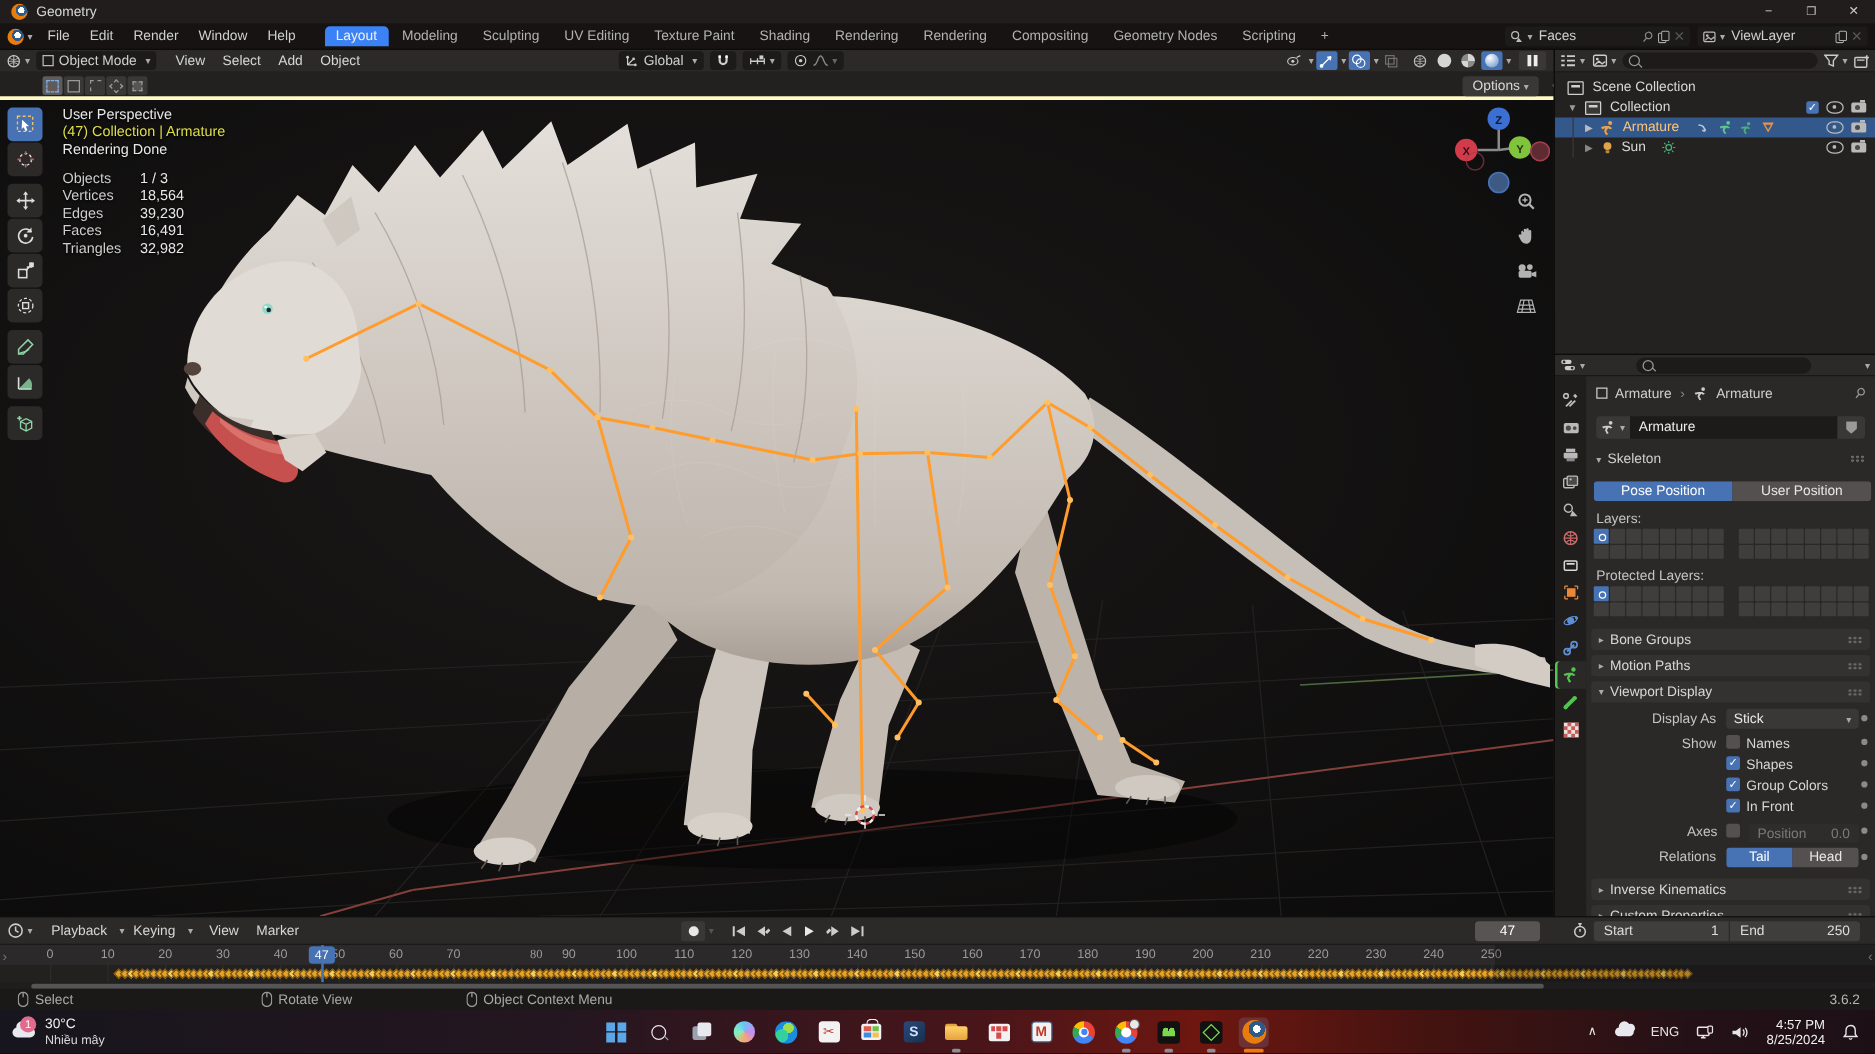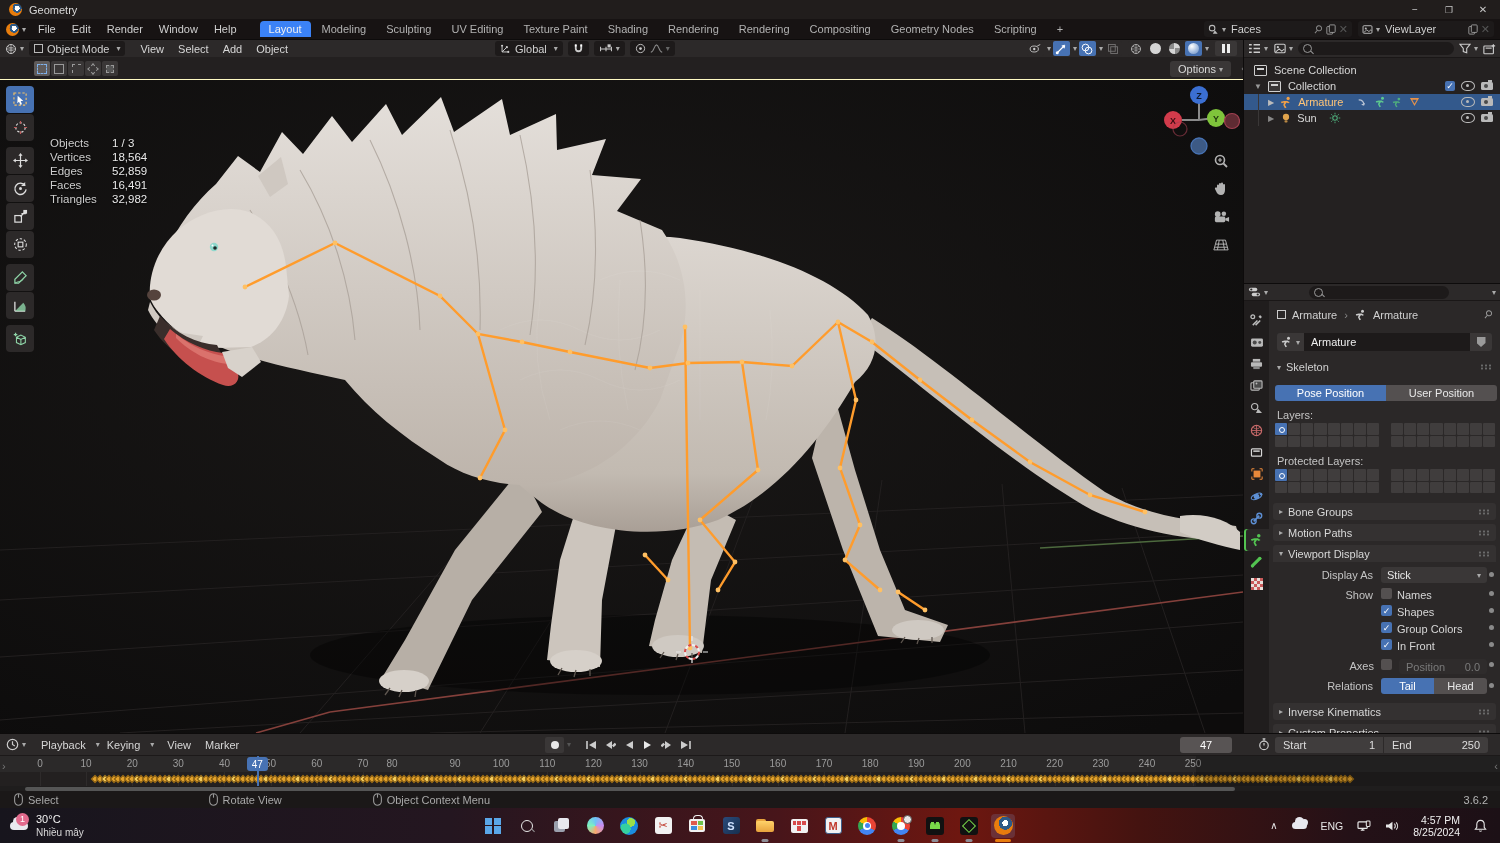--- a/index.html
+++ b/index.html
@@ -20,21 +20,21 @@
   .wtab.active{background:#3b82f6;color:#f0f0f0;}
   .idsel{display:flex;align-items:center;background:#1d1a1a;border-radius:3px;height:16px;padding:0 4px;margin-left:6px;}
   
   .vphead{left:0;top:40px;width:1243px;height:18px;background:#2c2929;display:flex;align-items:center;border-bottom:1px solid #232020;box-sizing:border-box;}
   .vpbtn{display:flex;align-items:center;background:#1d1a1a;border-radius:3px;height:15px;padding:0 5px;margin-left:5px;}
   .hmenu{padding:0 7px;color:#d6d6d6;}
   .togglebtn{width:17px;height:15px;border-radius:2px;display:flex;align-items:center;justify-content:center;margin-left:2px;background:#2c2929;}
   .togglebtn.on{background:#4772b3;}
   .shadedot{width:11px;height:11px;border-radius:50%;}
   
-  .toolset{left:0;top:58px;width:1243px;height:22px;background:#232020;border-bottom:1px solid #fef9c3;box-sizing:border-box;}
+  .toolset{left:0;top:58px;width:1243px;height:22px;background:#232020;border-bottom:3px solid #fef9c3;box-sizing:border-box;}
   .selmode{width:16px;height:15px;border-radius:2px;background:#3a3737;margin-right:1px;display:flex;align-items:center;justify-content:center;}
   .selmode.on{background:#5f5b5a;}
   .dashsq{width:8px;height:8px;border:1px dashed #b9b9b9;}
   .optbtn{display:flex;align-items:center;background:#3a3737;border-radius:3px;height:16px;padding:0 8px;color:#d8d8d8;}
   
   .viewport{left:0;top:80px;width:1243px;height:653px;background:#121010;overflow:hidden;}
   .tcol{left:6px;top:6px;width:30px;display:flex;flex-direction:column;}
   .tbtn{width:28px;height:27px;background:#2c2929;border-radius:4px;margin-bottom:1px;display:flex;align-items:center;justify-content:center;}
   .tbtn.on{background:#4772b3;}
   .tgap{height:5px;}
@@ -562,24 +562,29 @@
         </div>
       <div class="tgap"></div>
       <div class="tbtn g">
           <svg width="16" height="16" viewBox="0 0 18 18">
             <path d="M5 7 L10 4.5 L15 7 L15 13 L10 15.5 L5 13 Z M5 7 L10 9.5 L15 7 M10 9.5 V15.5" fill="none" stroke="#8fd5a8" stroke-width="1.2"></path>
             <path d="M4 2 v4 M2 4 h4" stroke="#8fd5a8" stroke-width="1.4"></path>
           </svg>
         </div>
     </div>
 
+    <div class="abs ovl" style="left:50px;top:5px">
+      <div>User Perspective</div>
+      <div style="color:#dede4a">(47) Collection | Armature</div>
+      <div>Rendering Done</div>
+    </div>
     <div class="abs ovl" style="left:50px;top:56px">
       <div><span class="statlbl">Objects</span><span>1 / 3</span></div>
       <div><span class="statlbl">Vertices</span><span>18,564</span></div>
-      <div><span class="statlbl">Edges</span><span>52,859</span></div>
+      <div><span class="statlbl">Edges</span><span>39,230</span></div>
       <div><span class="statlbl">Faces</span><span>16,491</span></div>
       <div><span class="statlbl">Triangles</span><span>32,982</span></div>
     </div>
 
     <svg class="abs" style="left:1158px;top:3px" width="82" height="78" viewBox="0 0 82 78">
       <g stroke="#8a8a8a" stroke-width="2">
           <path d="M41 14 L41 37"></path>
           <path d="M24 37 L41 37"></path>
           <path d="M41 37 L56 35"></path>
         </g>
@@ -1091,21 +1096,21 @@
 
     <div class="tlruler">
         <span class="tick" style="left: 40px;">0</span>
         <span class="tick" style="left: 86.12px;">10</span>
         <span class="tick" style="left: 132.24px;">20</span>
         <span class="tick" style="left: 178.36px;">30</span>
         <span class="tick" style="left: 224.48px;">40</span>
         <span class="tick" style="left: 270.6px;">50</span>
         <span class="tick" style="left: 316.72px;">60</span>
         <span class="tick" style="left: 362.84px;">70</span>
-        <span class="tick" style="left: 392px;">80</span>
+        <span class="tick" style="left: 429px; font-family: Liberation Serif, serif;">80</span>
         <span class="tick" style="left: 455.08px;">90</span>
         <span class="tick" style="left: 501.2px;">100</span>
         <span class="tick" style="left: 547.32px;">110</span>
         <span class="tick" style="left: 593.44px;">120</span>
         <span class="tick" style="left: 639.56px;">130</span>
         <span class="tick" style="left: 685.68px;">140</span>
         <span class="tick" style="left: 731.8px;">150</span>
         <span class="tick" style="left: 777.92px;">160</span>
         <span class="tick" style="left: 824.04px;">170</span>
         <span class="tick" style="left: 870.16px;">180</span>

